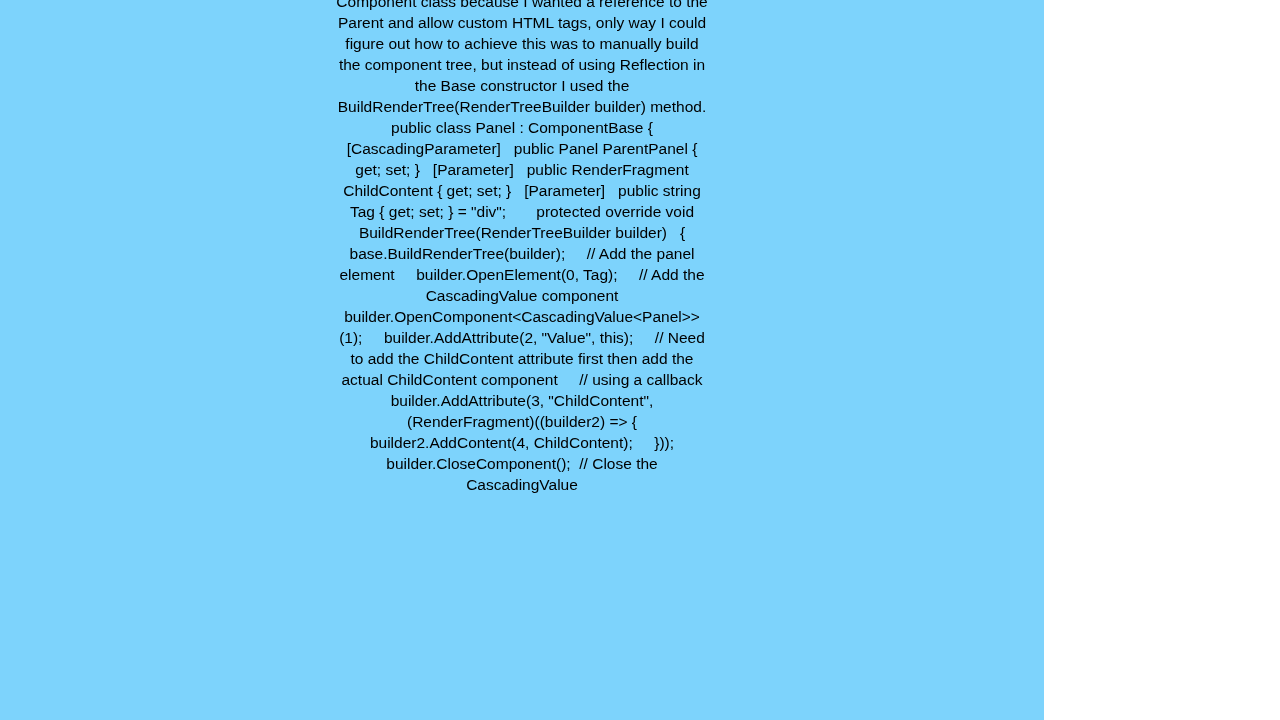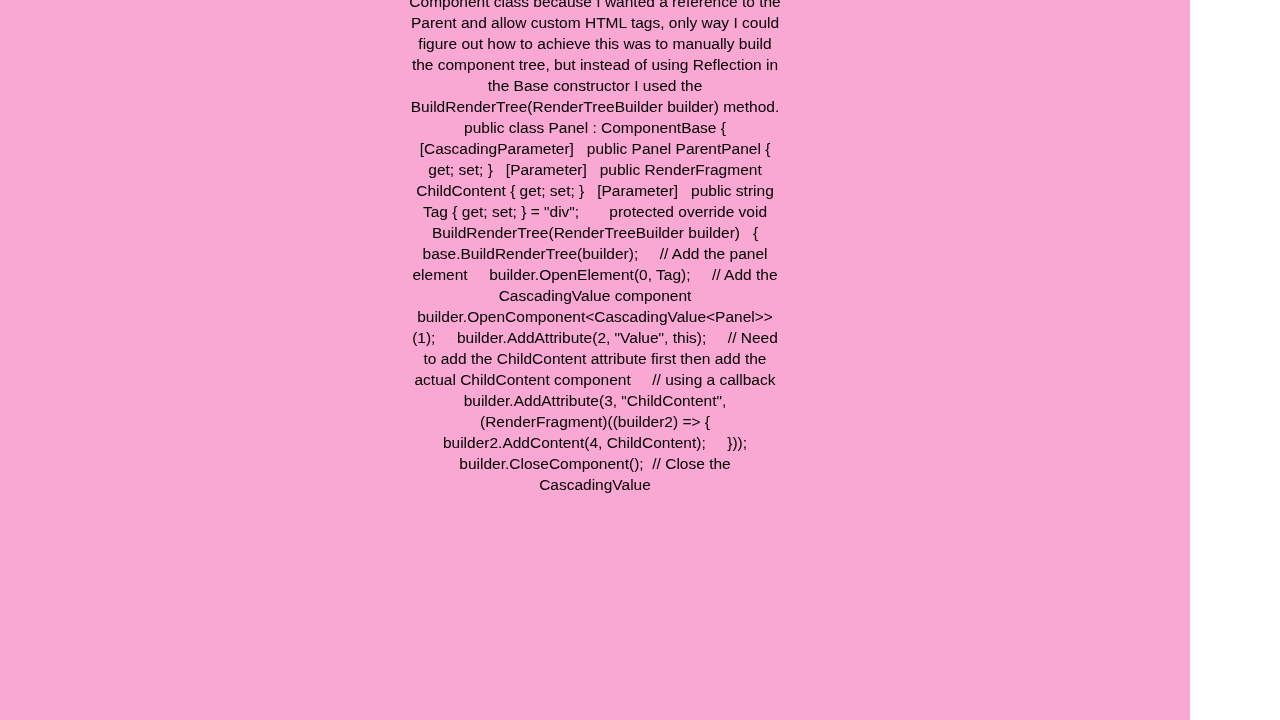--- a/index.html
+++ b/index.html
@@ -12,24 +12,24 @@
   body {
     width: 1280px;
     height: 720px;
     overflow: hidden;
     font-family: "Liberation Sans", sans-serif;
   }
 
   
   .page-viewport {
     position: relative;
-    width: 1190px;
+    width: 1044px;
     height: 720px;
     overflow: hidden;
-    background: #f9a8d4;
+    background: #7dd3fc;
   }
 
   .content-column {
     position: absolute;
     left: 50%;
     transform: translateX(-50%);
     
     top: -9px;
     width: 373px;
   }

